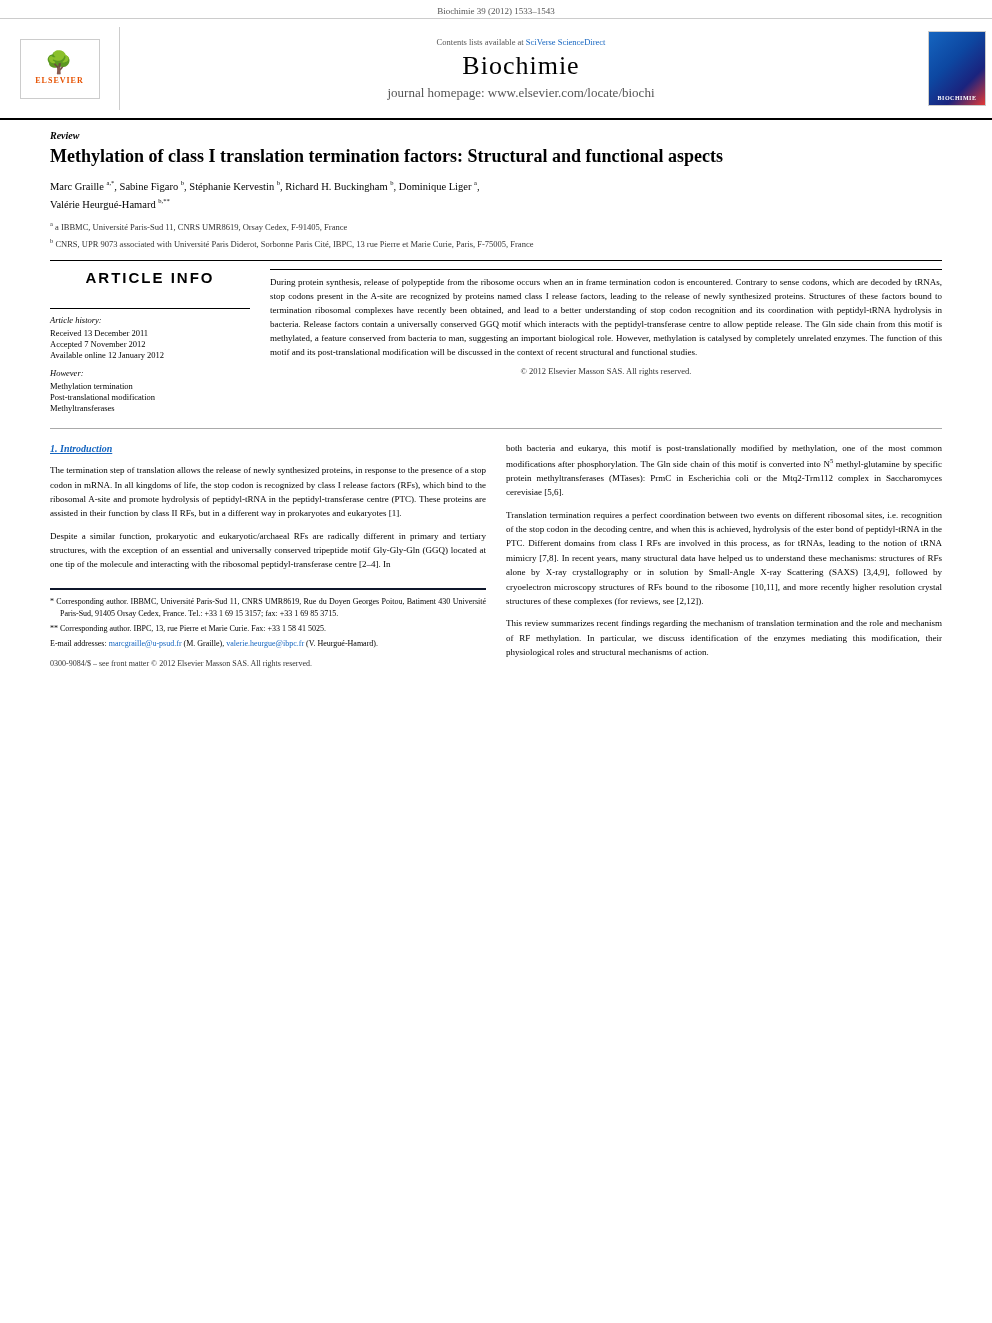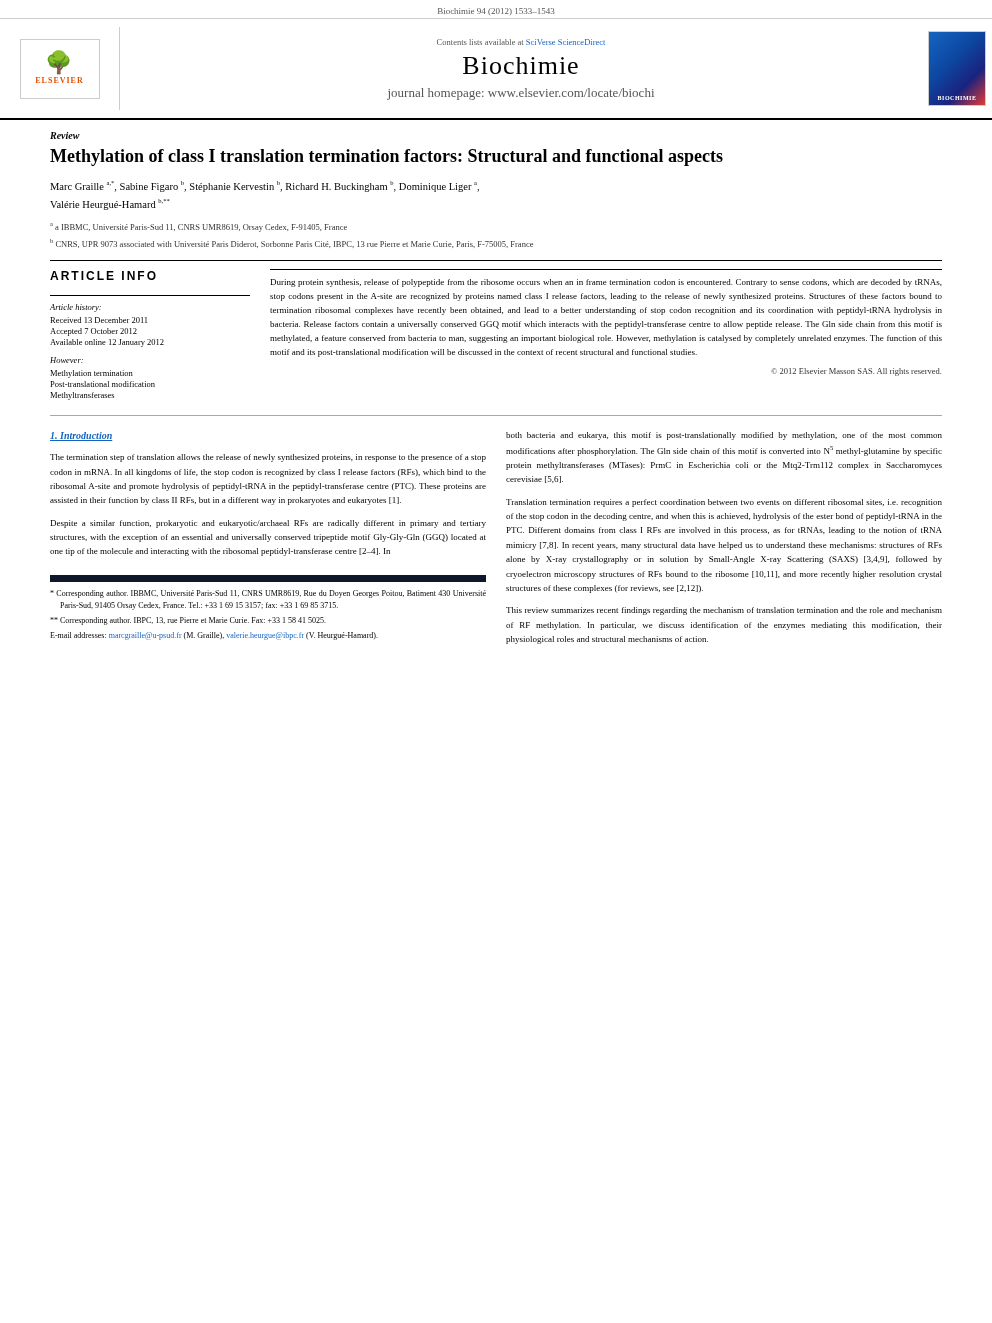--- a/index.html
+++ b/index.html
@@ -168,26 +168,27 @@
       border-top: 1px solid #000;
       padding-top: 8px;
     }
 
     .article-info {
       width: 200px;
       min-width: 200px;
     }
 
     .article-info-title {
-      font-size: 12px;
+      font-size: 15px;
       font-weight: bold;
       letter-spacing: 2px;
       text-transform: uppercase;
-      margin-bottom: 12px;
+      margin-bottom: 22px;
       font-family: Arial, sans-serif;
+      text-align: center;
     }
 
     .article-info-border {
       border-bottom: 1px solid #000;
       margin-bottom: 6px;
     }
 
     .article-history-label {
       font-size: 8.5px;
       font-style: italic;
@@ -231,21 +232,21 @@
     }
 
     .abstract-text {
       font-size: 9px;
       line-height: 1.55;
       text-align: justify;
     }
 
     .copyright-line {
       font-size: 8.5px;
-      text-align: right;
+      text-align: center;
       margin-top: 6px;
       color: #333;
     }
 
     .divider {
       border: none;
       border-top: 1px solid #aaa;
       margin: 12px 0;
     }
 
@@ -278,21 +279,21 @@
       text-align: justify;
       margin-bottom: 8px;
     }
 
     .body-paragraph:last-child {
       margin-bottom: 0;
     }
 
     .footnotes-section {
       margin-top: 16px;
-      border-top: 7px solid #0f172a;
+      border-top: 2px solid #0f172a;
       padding-top: 6px;
     }
 
     .footnote-item {
       font-size: 8px;
       line-height: 1.5;
       margin-bottom: 3px;
       padding-left: 10px;
       text-indent: -10px;
     }
@@ -312,21 +313,21 @@
       vertical-align: super;
     }
 
     .italic { }
 
   </style>
 </head>
 <body>
 
 <div class="top-bar">
-  <span>Biochimie 94 (2012) 1533–1543</span>
+  <span>Biochimie 39 (2012) 1533–1543</span>
 </div>
 
 <div class="journal-header">
   <div class="elsevier-logo">
     <div class="elsevier-logo-box">
       <div class="elsevier-tree">🌳</div>
       <div class="elsevier-text">ELSEVIER</div>
     </div>
   </div>
 
@@ -364,21 +365,21 @@
     <p><sup>b</sup> <span>CNRS, UPR 9073 associated with Université Paris Diderot, Sorbonne Paris Cité, IBPC, 13 rue Pierre et Marie Curie, Paris, F-75005, France</span></p>
   </div>
 
   <div class="two-col-section">
 
     <div class="article-info">
       <div class="article-info-title">ARTICLE INFO</div>
       <div class="article-info-border"></div>
       <div class="article-history-label italic">Article history:</div>
       <div class="article-history-item">Received 13 December 2011</div>
-      <div class="article-history-item">Accepted 7 October 2012</div>
+      <div class="article-history-item">Accepted 7 November 2012</div>
       <div class="article-history-item">Available online 12 January 2012</div>
 
       <div class="keywords-label italic">However:</div>
       <div class="keyword-item">Methylation termination</div>
       <div class="keyword-item">Post-translational modification</div>
       <div class="keyword-item">Methyltransferases</div>
     </div>
 
     <div class="abstract-section">
       <div class="abstract-border"></div>
@@ -400,20 +401,23 @@
       <div class="footnotes-section">
         <div class="footnote-item">
           <span>* Corresponding author. IBBMC, Université Paris-Sud 11, CNRS UMR8619, Rue du Doyen Georges Poitou, Batiment 430 Université Paris-Sud, 91405 Orsay Cedex, France. Tel.: +33 1 69 15 3157; fax: +33 1 69 85 3715.</span>
         </div>
         <div class="footnote-item">
           <span>** Corresponding author. IBPC, 13, rue Pierre et Marie Curie. Fax: +33 1 58 41 5025.</span>
         </div>
         <div class="footnote-item">
           <span>E-mail addresses: <span class="ref-link">marcgraille@u-psud.fr</span> (M. Graille), <span class="ref-link">valerie.heurgue@ibpc.fr</span> (V. Heurgué-Hamard).</span>
         </div>
+        <div class="doi-line">
+          <span>0300-9084/$ – see front matter © 2012 Elsevier Masson SAS. All rights reserved.</span>
+        </div>
       </div>
     </div>
 
     <div class="body-col">
       <div class="body-paragraph">both bacteria and eukarya, this motif is post-translationally modified by methylation, one of the most common modifications after phosphorylation. The Gln side chain of this motif is converted into N<sup>5</sup> methyl-glutamine by specific protein methyltransferases (MTases): PrmC in <span class="italic">Escherichia coli</span> or the Mtq2-Trm112 complex in <span class="italic">Saccharomyces cerevisiae</span> [5,6].</div>
       <div class="body-paragraph">Translation termination requires a perfect coordination between two events on different ribosomal sites, i.e. recognition of the stop codon in the decoding centre, and when this is achieved, hydrolysis of the ester bond of peptidyl-tRNA in the PTC. Different domains from class I RFs are involved in this process, as for tRNAs, leading to the notion of tRNA mimicry [7,8]. In recent years, many structural data have helped us to understand these mechanisms: structures of RFs alone by X-ray crystallography or in solution by Small-Angle X-ray Scattering (SAXS) [3,4,9], followed by cryoelectron microscopy structures of RFs bound to the ribosome [10,11], <span>and</span> more recently higher resolution crystal structures of these complexes (for reviews, see [2,12]).</div>
       <div class="body-paragraph">This review summarizes recent findings regarding the mechanism of translation termination and the role and mechanism of RF methylation. In particular, we discuss identification of the enzymes mediating this modification, their physiological roles and structural mechanisms of action.</div>
     </div>
 
   </div>

